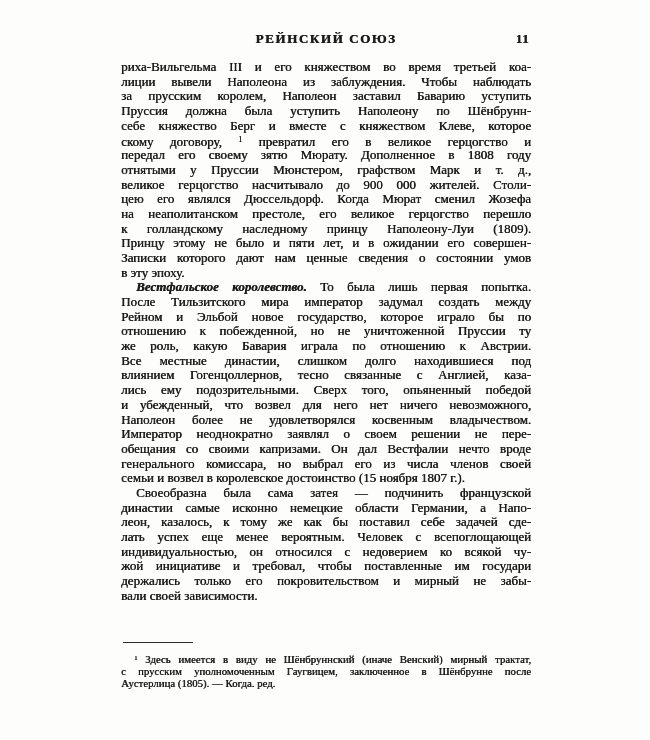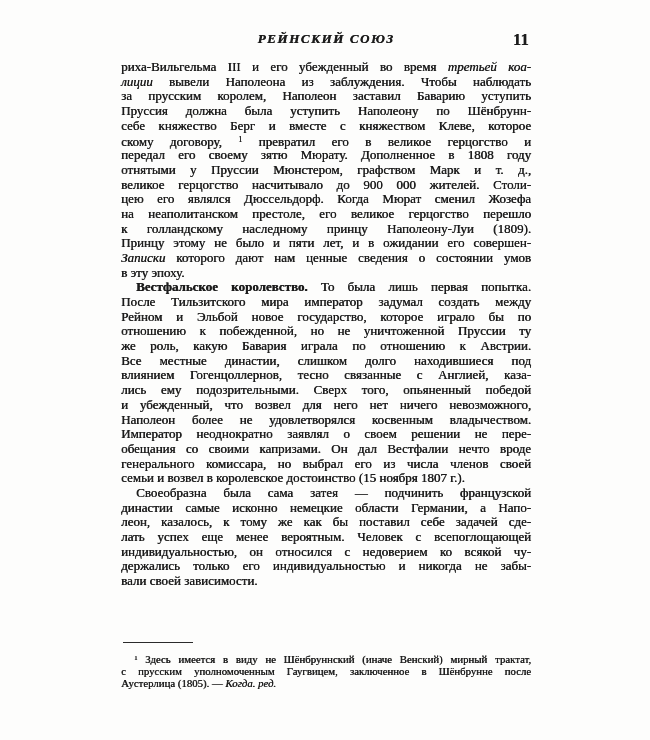--- a/index.html
+++ b/index.html
@@ -15,26 +15,26 @@
     overflow: hidden;
     text-shadow: 0.4px 0 0 currentColor; 
   }
   .running-head {
     position: absolute;
     top: 31px; left: 121px; width: 410px; height: 16px;
   }
   .head-title {
     position: absolute; left: 0; right: 0;
     text-align: center;
-    font-size: 13px; font-weight: bold; font-style: italic;
+    font-size: 13px; font-weight: bold; 
     letter-spacing: 1.6px;
   }
   .page-num {
     position: absolute; right: 2px; top: 0;
-    font-size: 16px; font-weight: bold;
+    font-size: 13px; font-weight: bold;
     letter-spacing: 0.5px;
   }
   .body-text {
     position: absolute;
     top: 60px; left: 121px; width: 410px;
     font-size: 13px;
   }
   .bline {
     height: 14.7px; line-height: 14.7px;
     text-align: justify;
@@ -49,35 +49,35 @@
     top: 642px; left: 123px; width: 70px;
     border-top: 1.6px solid #2b2b2b;
   }
   .footnote {
     position: absolute;
     top: 652px; left: 121px; width: 410px;
     font-size: 10.8px;
   }
   .footnote .bline { height: 12.5px; line-height: 12.5px; }
   .footnote .bline.ind { text-indent: 13px; }
-  .i { font-style: italic; }
-  .b { font-weight: bold; }
+  .i { }
+  .b { font-weight: bold; font-style: italic; }
   .s { font-size: 0.62em; vertical-align: 0.45em; letter-spacing: 0; }
 </style>
 </head>
 <body>
 
 <div class="page" style="background: rgb(253, 253, 252); color: rgb(28, 28, 28);">
   <div class="running-head">
     <span class="head-title">РЕЙНСКИЙ СОЮЗ</span>
     <span class="page-num">11</span>
   </div>
 
   <div class="body-text" id="body-lines">
-      <div class="bline"><span>риха-Вильгельма III и его убежденный во время </span><span class="i">третьей коа-</span></div>
+      <div class="bline"><span>риха-Вильгельма III и его княжеством во время </span><span class="i">третьей коа-</span></div>
       <div class="bline"><span class="i">лиции</span><span> вывели Наполеона из заблуждения. Чтобы наблюдать</span></div>
       <div class="bline"><span>за прусским королем, Наполеон заставил Баварию уступить</span></div>
       <div class="bline"><span>Пруссия должна была уступить Наполеону по Шёнбрунн-</span></div>
       <div class="bline"><span>себе княжество Берг и вместе с княжеством Клеве, которое</span></div>
       <div class="bline"><span>скому договору, </span><span class="s">1</span><span> превратил его в великое герцогство и</span></div>
       <div class="bline"><span>передал его своему зятю Мюрату. Дополненное в 1808 году</span></div>
       <div class="bline"><span>отнятыми у Пруссии Мюнстером, графством Марк и т. д.,</span></div>
       <div class="bline"><span>великое герцогство насчитывало до 900 000 жителей. Столи-</span></div>
       <div class="bline"><span>цею его являлся Дюссельдорф. Когда Мюрат сменил Жозефа</span></div>
       <div class="bline"><span>на неаполитанском престоле, его великое герцогство перешло</span></div>
@@ -97,21 +97,22 @@
       <div class="bline"><span>Наполеон более не удовлетворялся косвенным владычеством.</span></div>
       <div class="bline"><span>Император неоднократно заявлял о своем решении не пере-</span></div>
       <div class="bline"><span>обещания со своими капризами. Он дал Вестфалии нечто вроде</span></div>
       <div class="bline"><span>генерального комиссара, но выбрал его из числа членов своей</span></div>
       <div class="bline end"><span>семьи и возвел в королевское достоинство (15 ноября 1807 г.).</span></div>
       <div class="bline ind"><span>Своеобразна была сама затея — подчинить французской</span></div>
       <div class="bline"><span>династии самые исконно немецкие области Германии, а Напо-</span></div>
       <div class="bline"><span>леон, казалось, к тому же как бы поставил себе задачей сде-</span></div>
       <div class="bline"><span>лать успех еще менее вероятным. Человек с всепоглощающей</span></div>
       <div class="bline"><span>индивидуальностью, он относился с недоверием ко всякой чу-</span></div>
-      <div class="bline"><span>держались только его индивидуальностью и никогда не забы-</span></div>
+      <div class="bline"><span>жой инициативе и требовал, чтобы поставленные им государи</span></div>
+      <div class="bline"><span>держались только его покровительством и мирный не забы-</span></div>
       <div class="bline end"><span>вали своей зависимости.</span></div>
     </div>
 
   <div class="footnote-sep"></div>
 
   <div class="footnote" id="footnote-lines">
       <div class="bline ind"><span class="s">1</span><span> Здесь имеется в виду не Шёнбруннский (иначе Венский) мирный трактат,</span></div>
       <div class="bline"><span>с прусским уполномоченным Гаугвицем, заключенное в Шёнбрунне после</span></div>
       <div class="bline end"><span>Аустерлица (1805). — </span><span class="i">Когда. ред.</span></div>
     </div>

